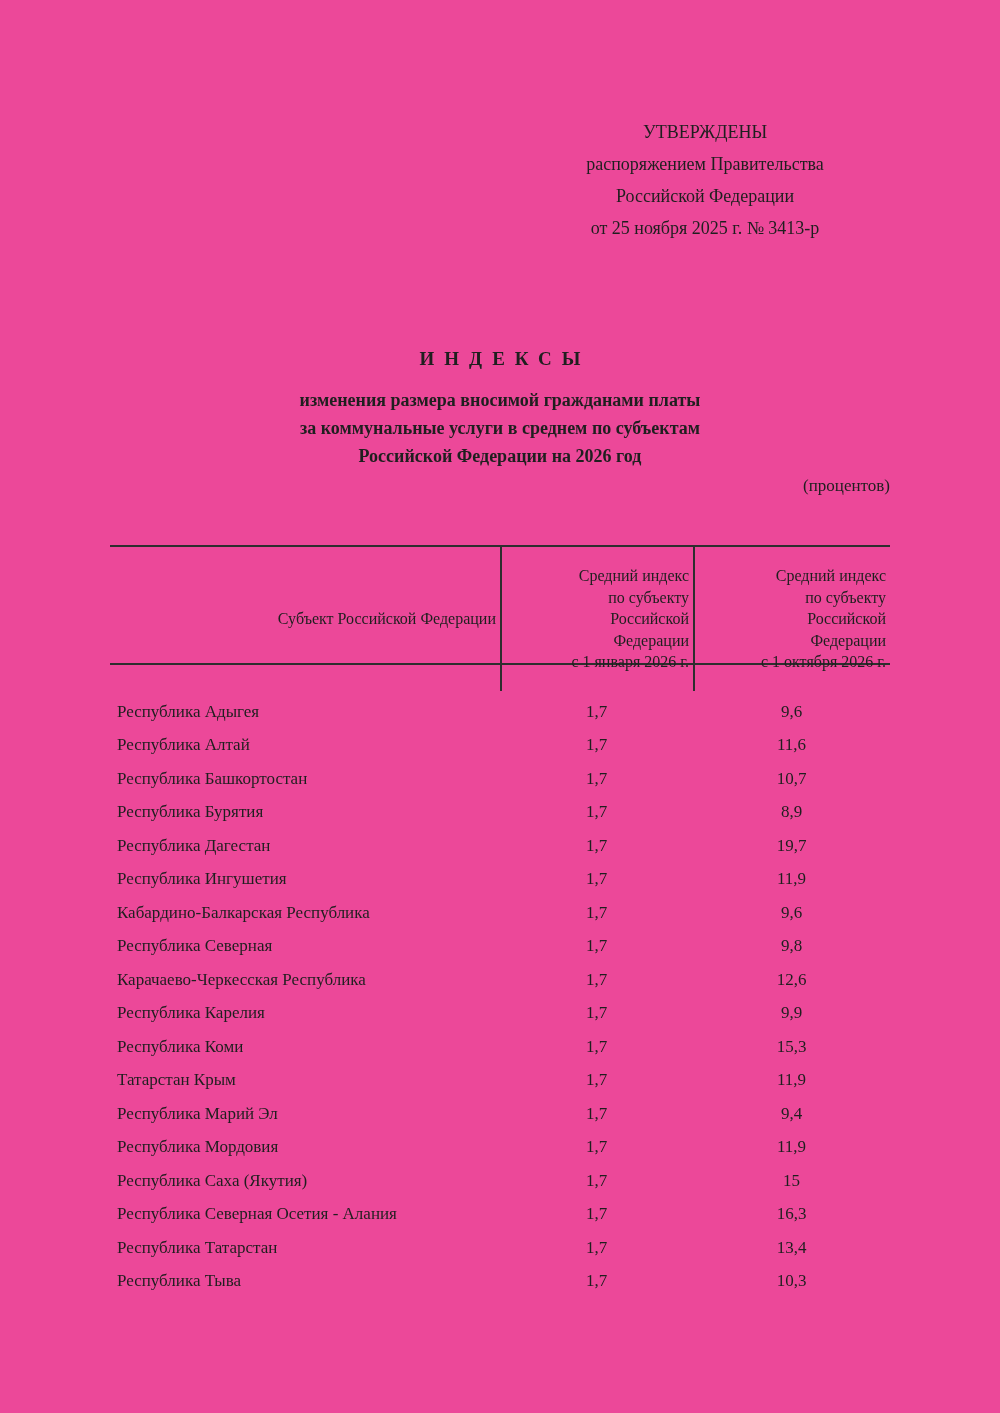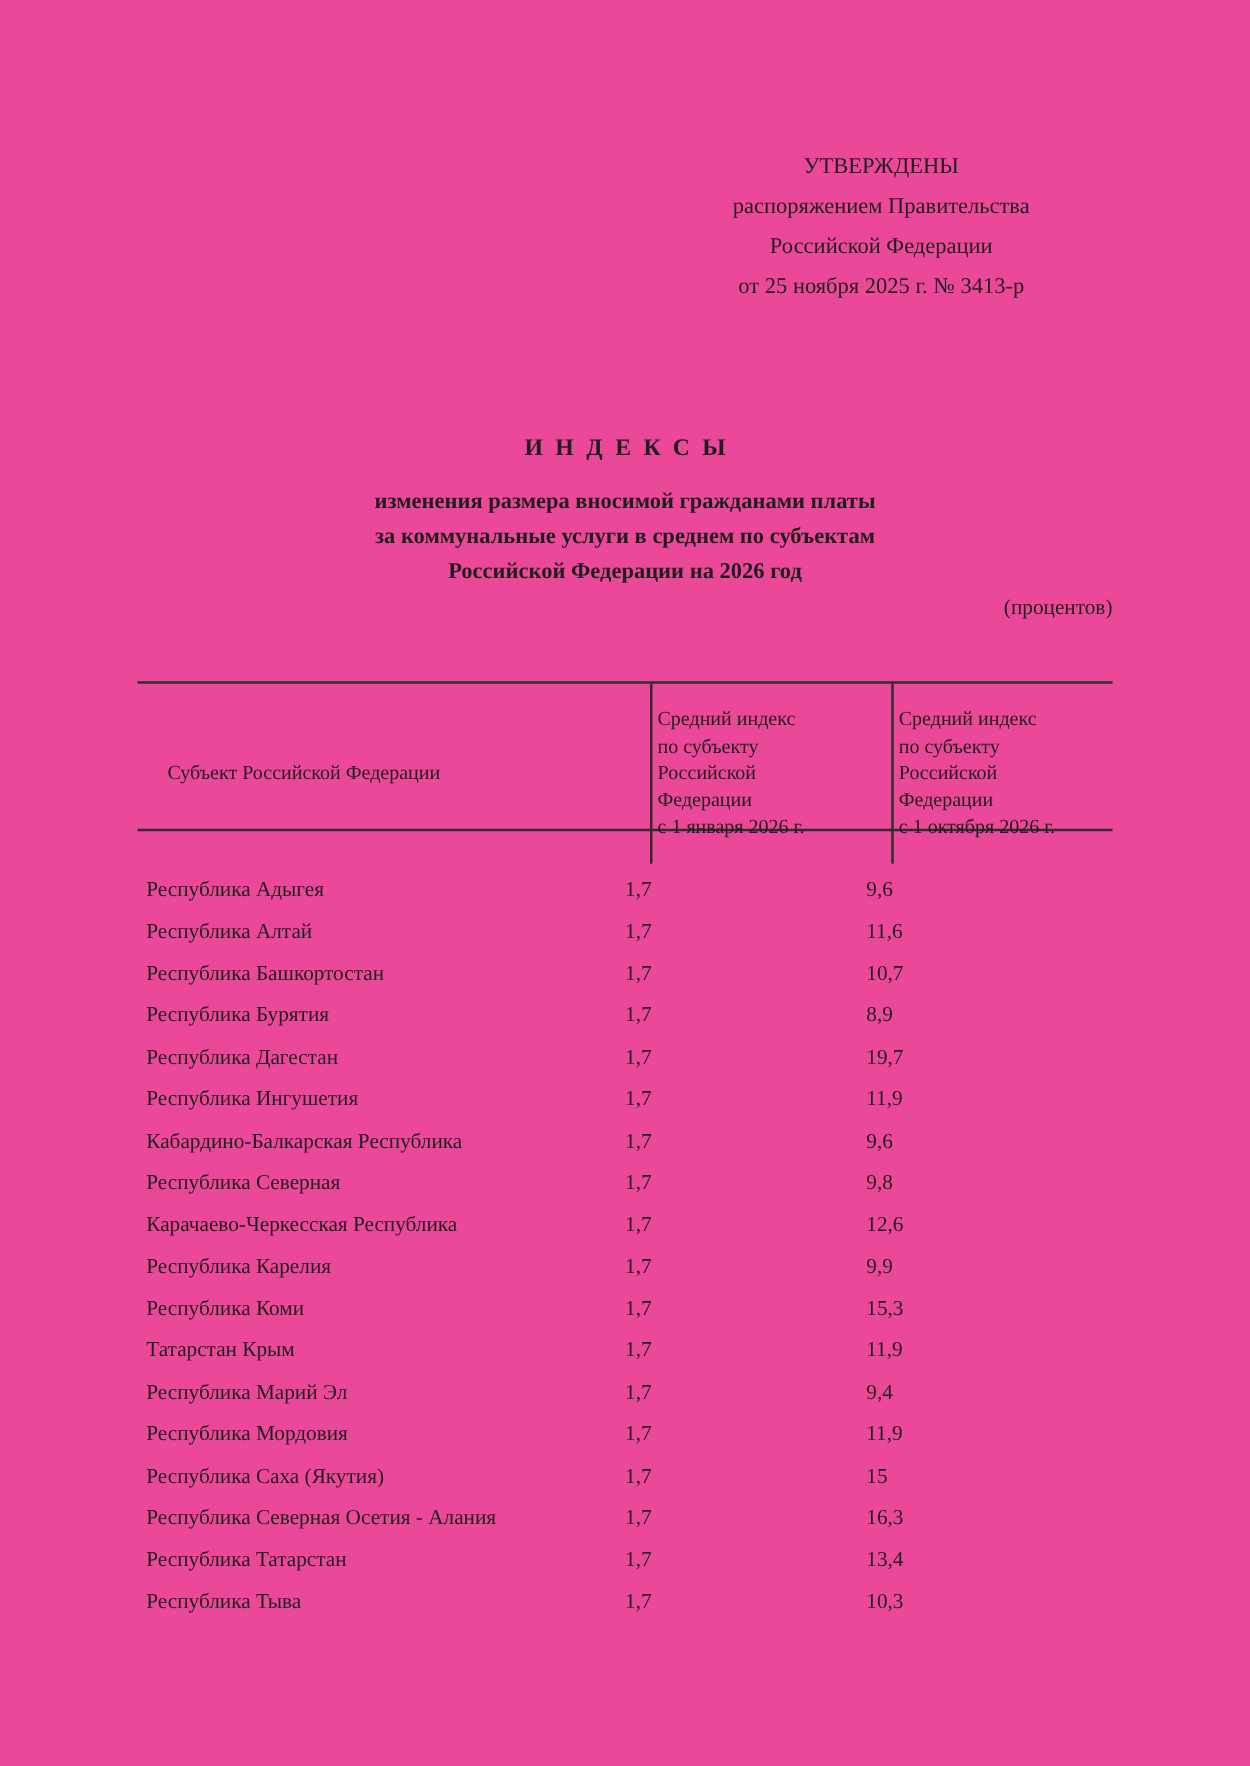--- a/index.html
+++ b/index.html
@@ -69,28 +69,27 @@
     display: grid;
     grid-template-columns: 390px 193px 197px;
     border-top: 2px solid #2e2e2e;
     border-bottom: 2px solid #2e2e2e;
     height: 120px;
     box-sizing: border-box;
   }
   .thead .hcell {
     display: flex;
     flex-direction: column;
-    align-items: flex-start;
+    align-items: flex-end;
     justify-content: center;
     text-align: center;
     font-size: 16px;
     line-height: 21.5px;
     padding: 18px 4px;
     box-sizing: border-box;
-    margin-left: 20px;
   }
   .thead .hcell + .hcell {
     border-left: 2px solid #2e2e2e;
   }
   .tbody {
     padding-top: 30px;
   }
   .trow {
     display: grid;
     grid-template-columns: 390px 193px 197px;
@@ -99,20 +98,21 @@
   }
   .cell {
     font-size: 17px;
   }
   .cell.region {
     text-align: left;
     padding-left: 7px;
     white-space: nowrap;
   }
   .cell.val {
+    text-align: center;
   }
 </style>
 </head>
 <body>
 
 <div class="page">
 
   <div class="approval">
     <div>УТВЕРЖДЕНЫ</div>
     <div>распоряжением Правительства</div>

